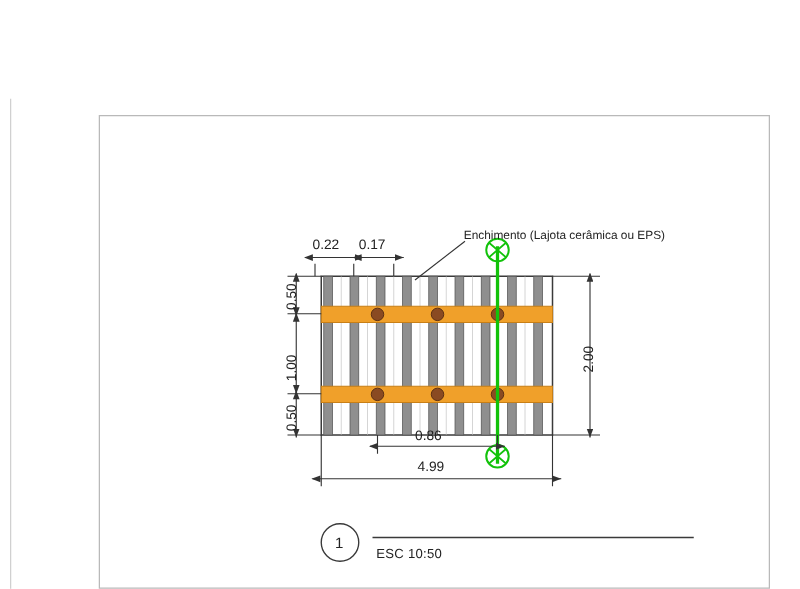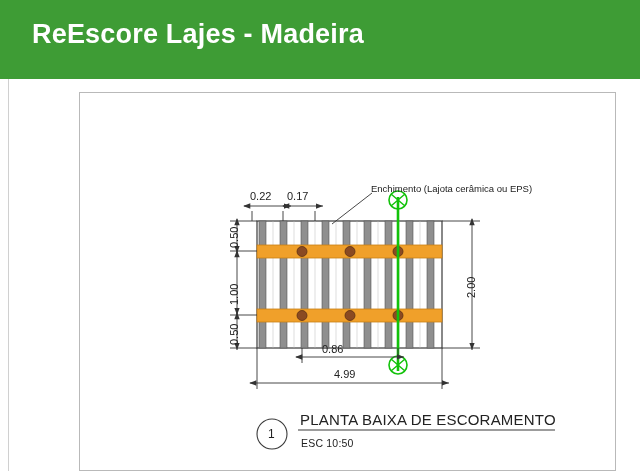--- a/index.html
+++ b/index.html
@@ -95,23 +95,20 @@
   .rot-left {
     transform: rotate(-90deg);
     transform-origin: left top;
   }
 </style>
 </head>
 <body>
 
 <div id="app">
 
-  <div class="header">
-    <div class="header-title">ReEscore Lajes - Madeira</div>
-  </div>
 
   <div class="content">
     <div class="left-rail"></div>
 
     <div class="sheet">
       <div class="drawing">
 
         <svg width="535" height="377" viewBox="0 0 535 377" xmlns="http://www.w3.org/2000/svg">
           <defs>
             <marker id="arr" markerWidth="9" markerHeight="9" refX="8" refY="3" orient="auto" markerUnits="strokeWidth">
@@ -225,23 +222,22 @@
 
         <div class="txt dim-txt" style="left:170px; top:97px;">0.22</div>
         <div class="txt dim-txt" style="left:207px; top:97px;">0.17</div>
 
         <div class="txt dim-txt rot-left" style="left:148px; top:155px;">0.50</div>
         <div class="txt dim-txt rot-left" style="left:148px; top:212px;">1.00</div>
         <div class="txt dim-txt rot-left" style="left:148px; top:252px;">0.50</div>
 
         <div class="txt dim-txt rot-left" style="left:385px; top:205px;">2.00</div>
 
-        <div class="txt dim-txt" style="left:242px; top:250px;">0.86</div>
+        <div class="txt dim-txt" style="left:252px; top:250px;">0.86</div>
         <div class="txt dim-txt" style="left:254px; top:275px;">4.99</div>
 
         <div class="txt num-txt" style="left:188px; top:334px;">1</div>
-        <div class="txt title-txt" style="left:220px; top:318px;">PLANTA BAIXA DE ESCORAMENTO</div>
         <div class="txt scale-txt" style="left:221px; top:344px;">ESC 10:50</div>
 
       </div>
     </div>
   </div>
 </div>
 
 </body></html>

